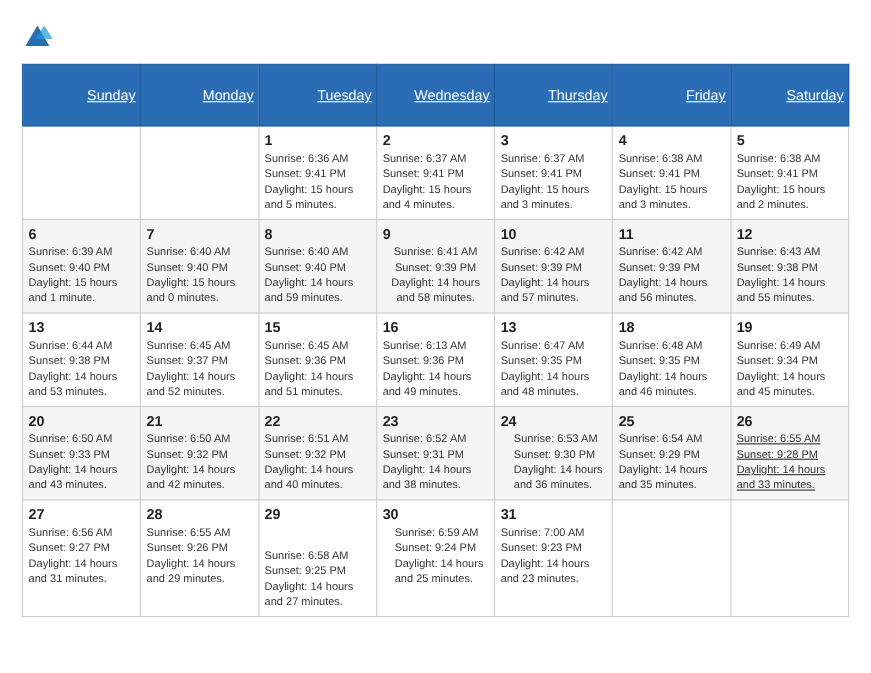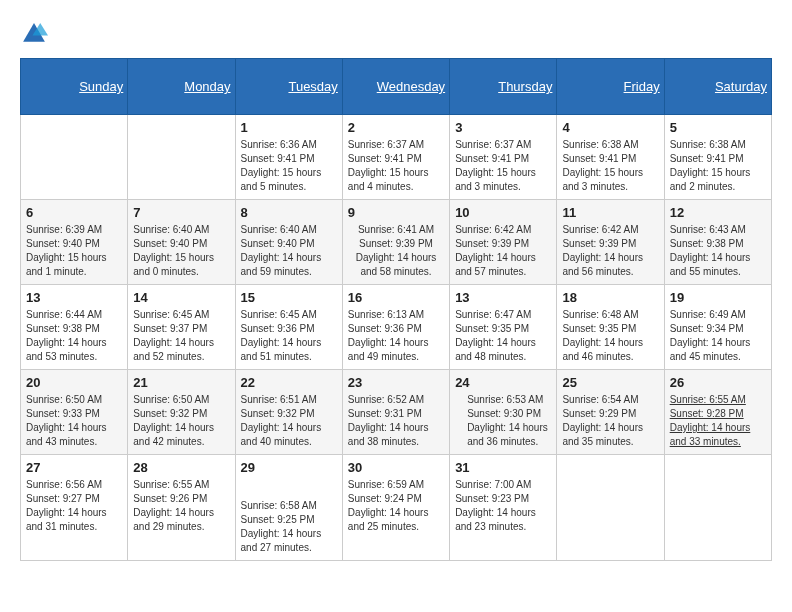--- a/index.html
+++ b/index.html
@@ -334,21 +334,21 @@
         </td>
         <td>
           <span class="day-num">29</span>
           <div class="day-info" style="white-space: pre-line; margin-top: 24px;">Sunrise: 6:58 AM
 Sunset: 9:25 PM
 Daylight: 14 hours
 and 27 minutes.</div>
         </td>
         <td>
           <span class="day-num">30</span>
-          <div class="day-info" style="white-space: pre-line;">Sunrise: 6:59 AM
+          <div class="day-info" style="white-space: pre-line; margin-left: 11px;">Sunrise: 6:59 AM
 Sunset: 9:24 PM
 Daylight: 14 hours
 and 25 minutes.</div>
         </td>
         <td>
           <span class="day-num">31</span>
           <div class="day-info" style="white-space: pre-line;">Sunrise: 7:00 AM
 Sunset: 9:23 PM
 Daylight: 14 hours
 and 23 minutes.</div>

